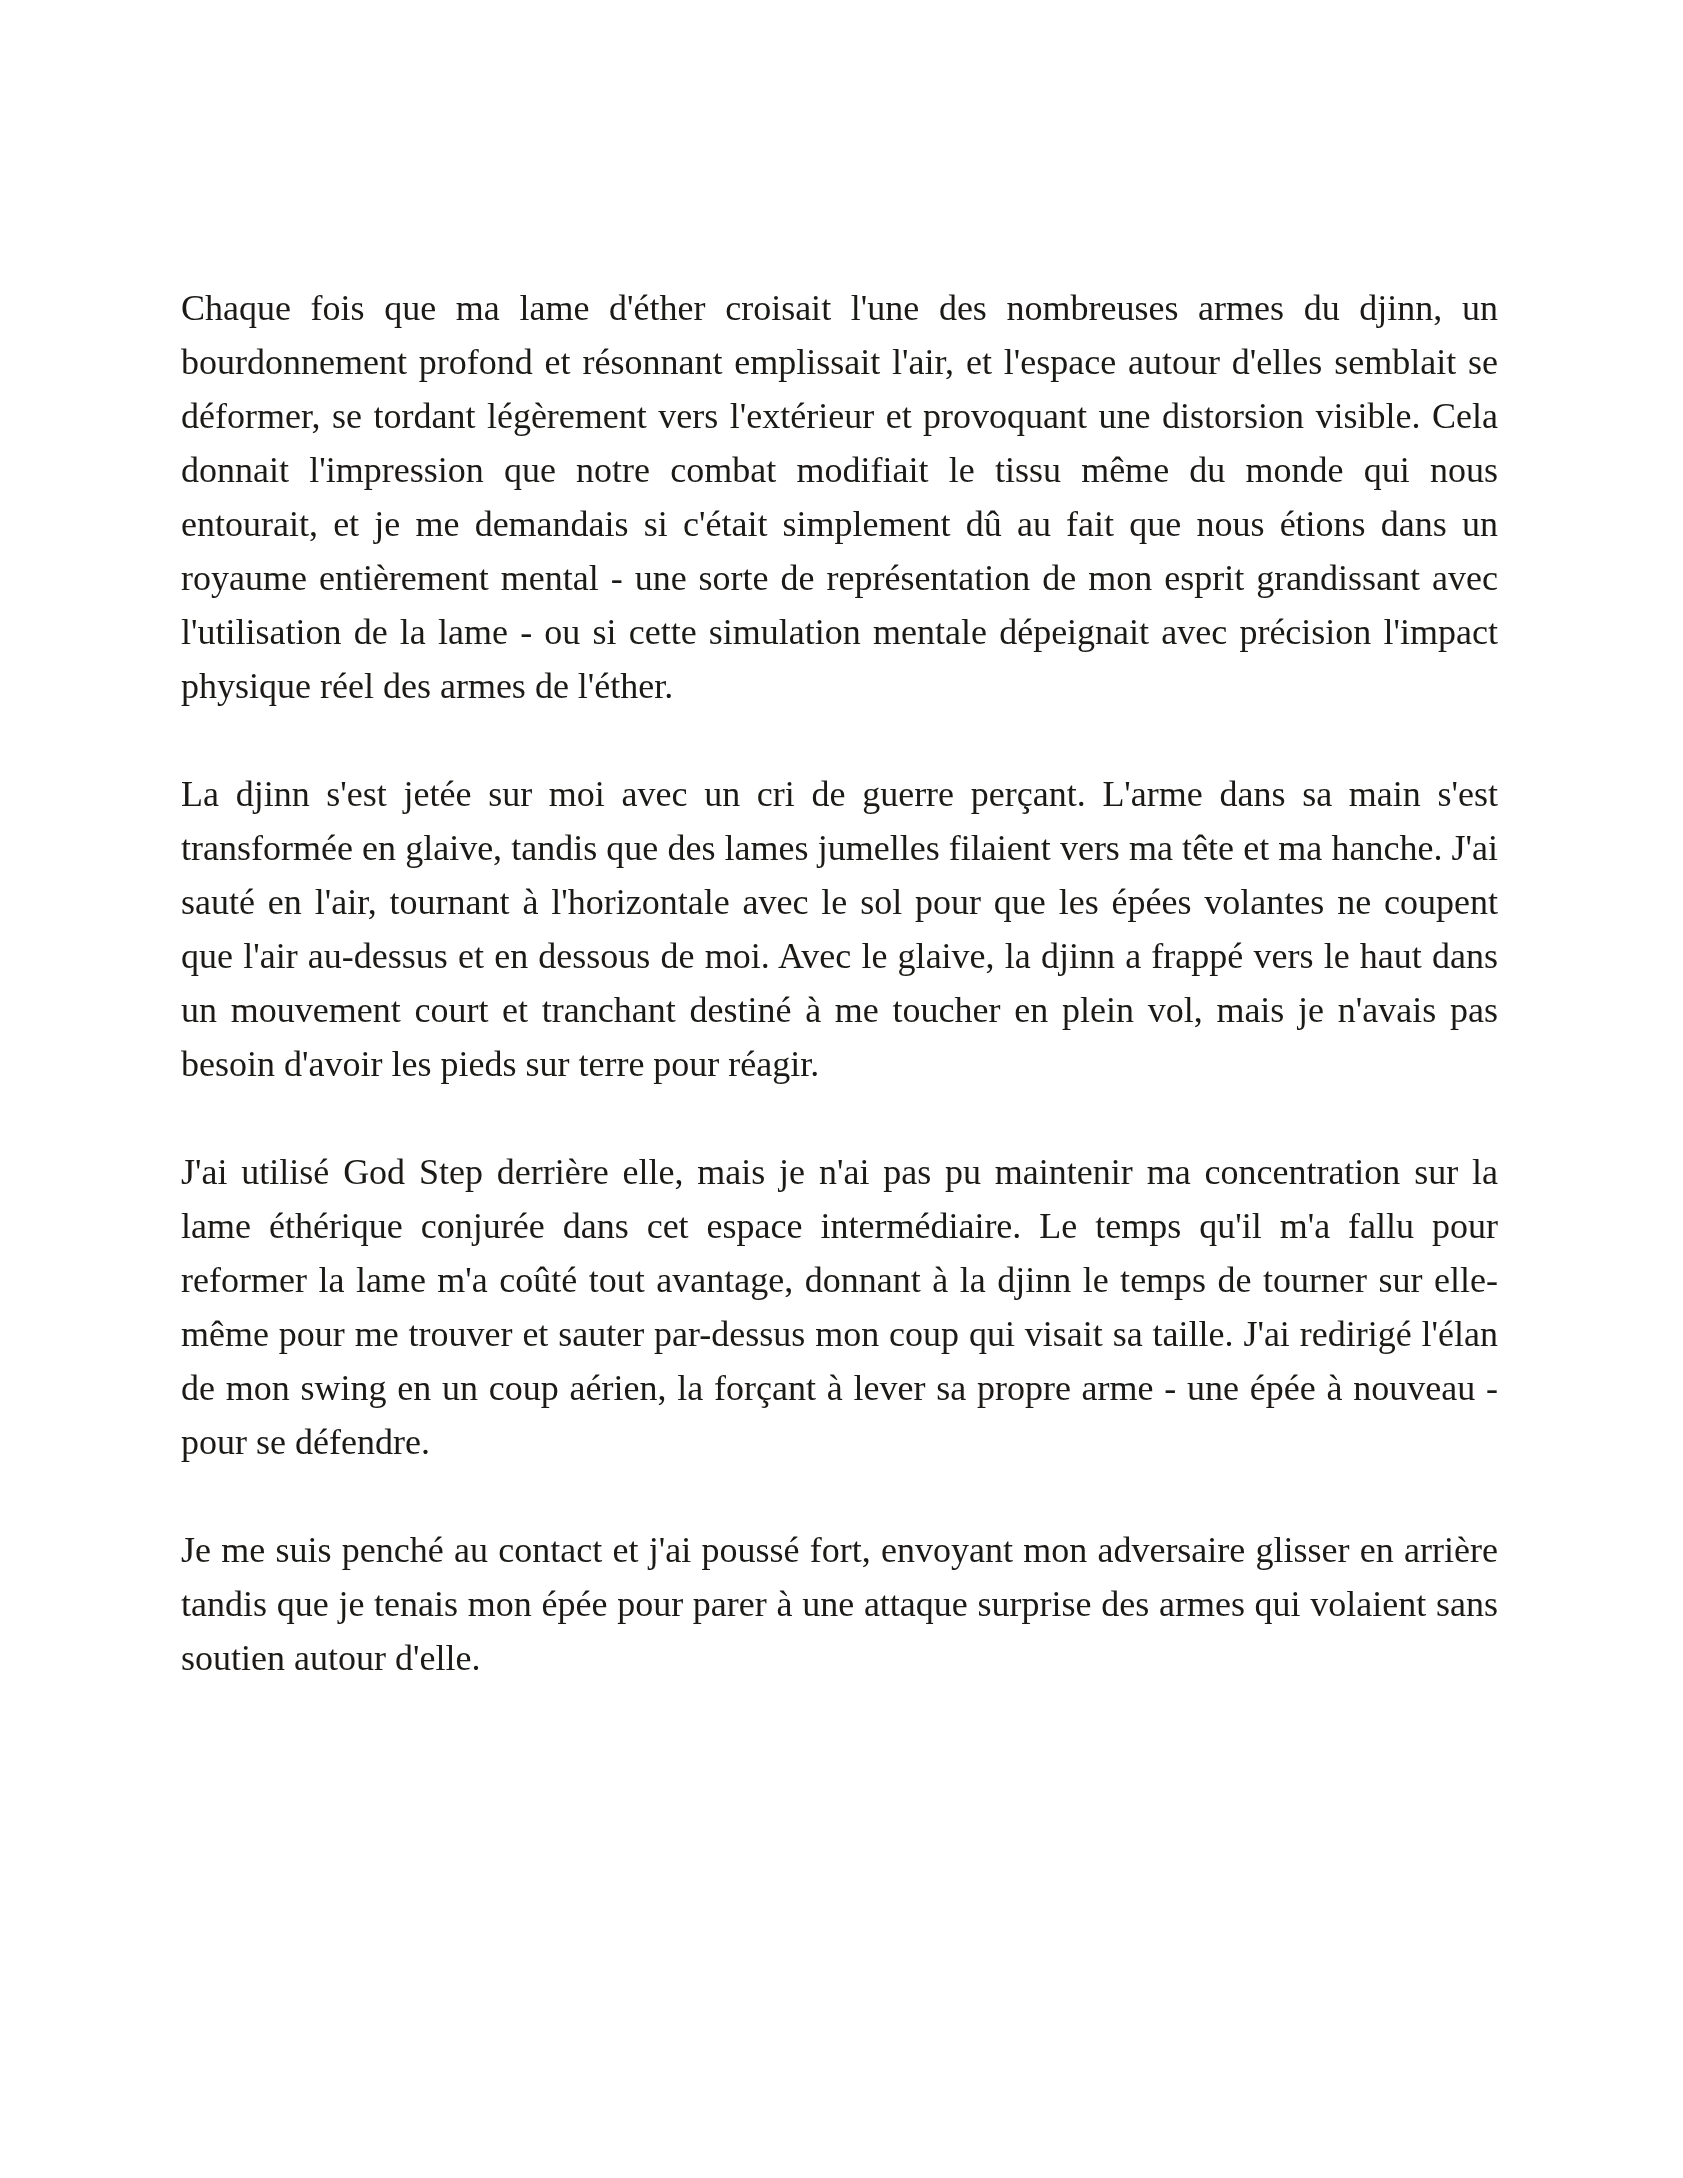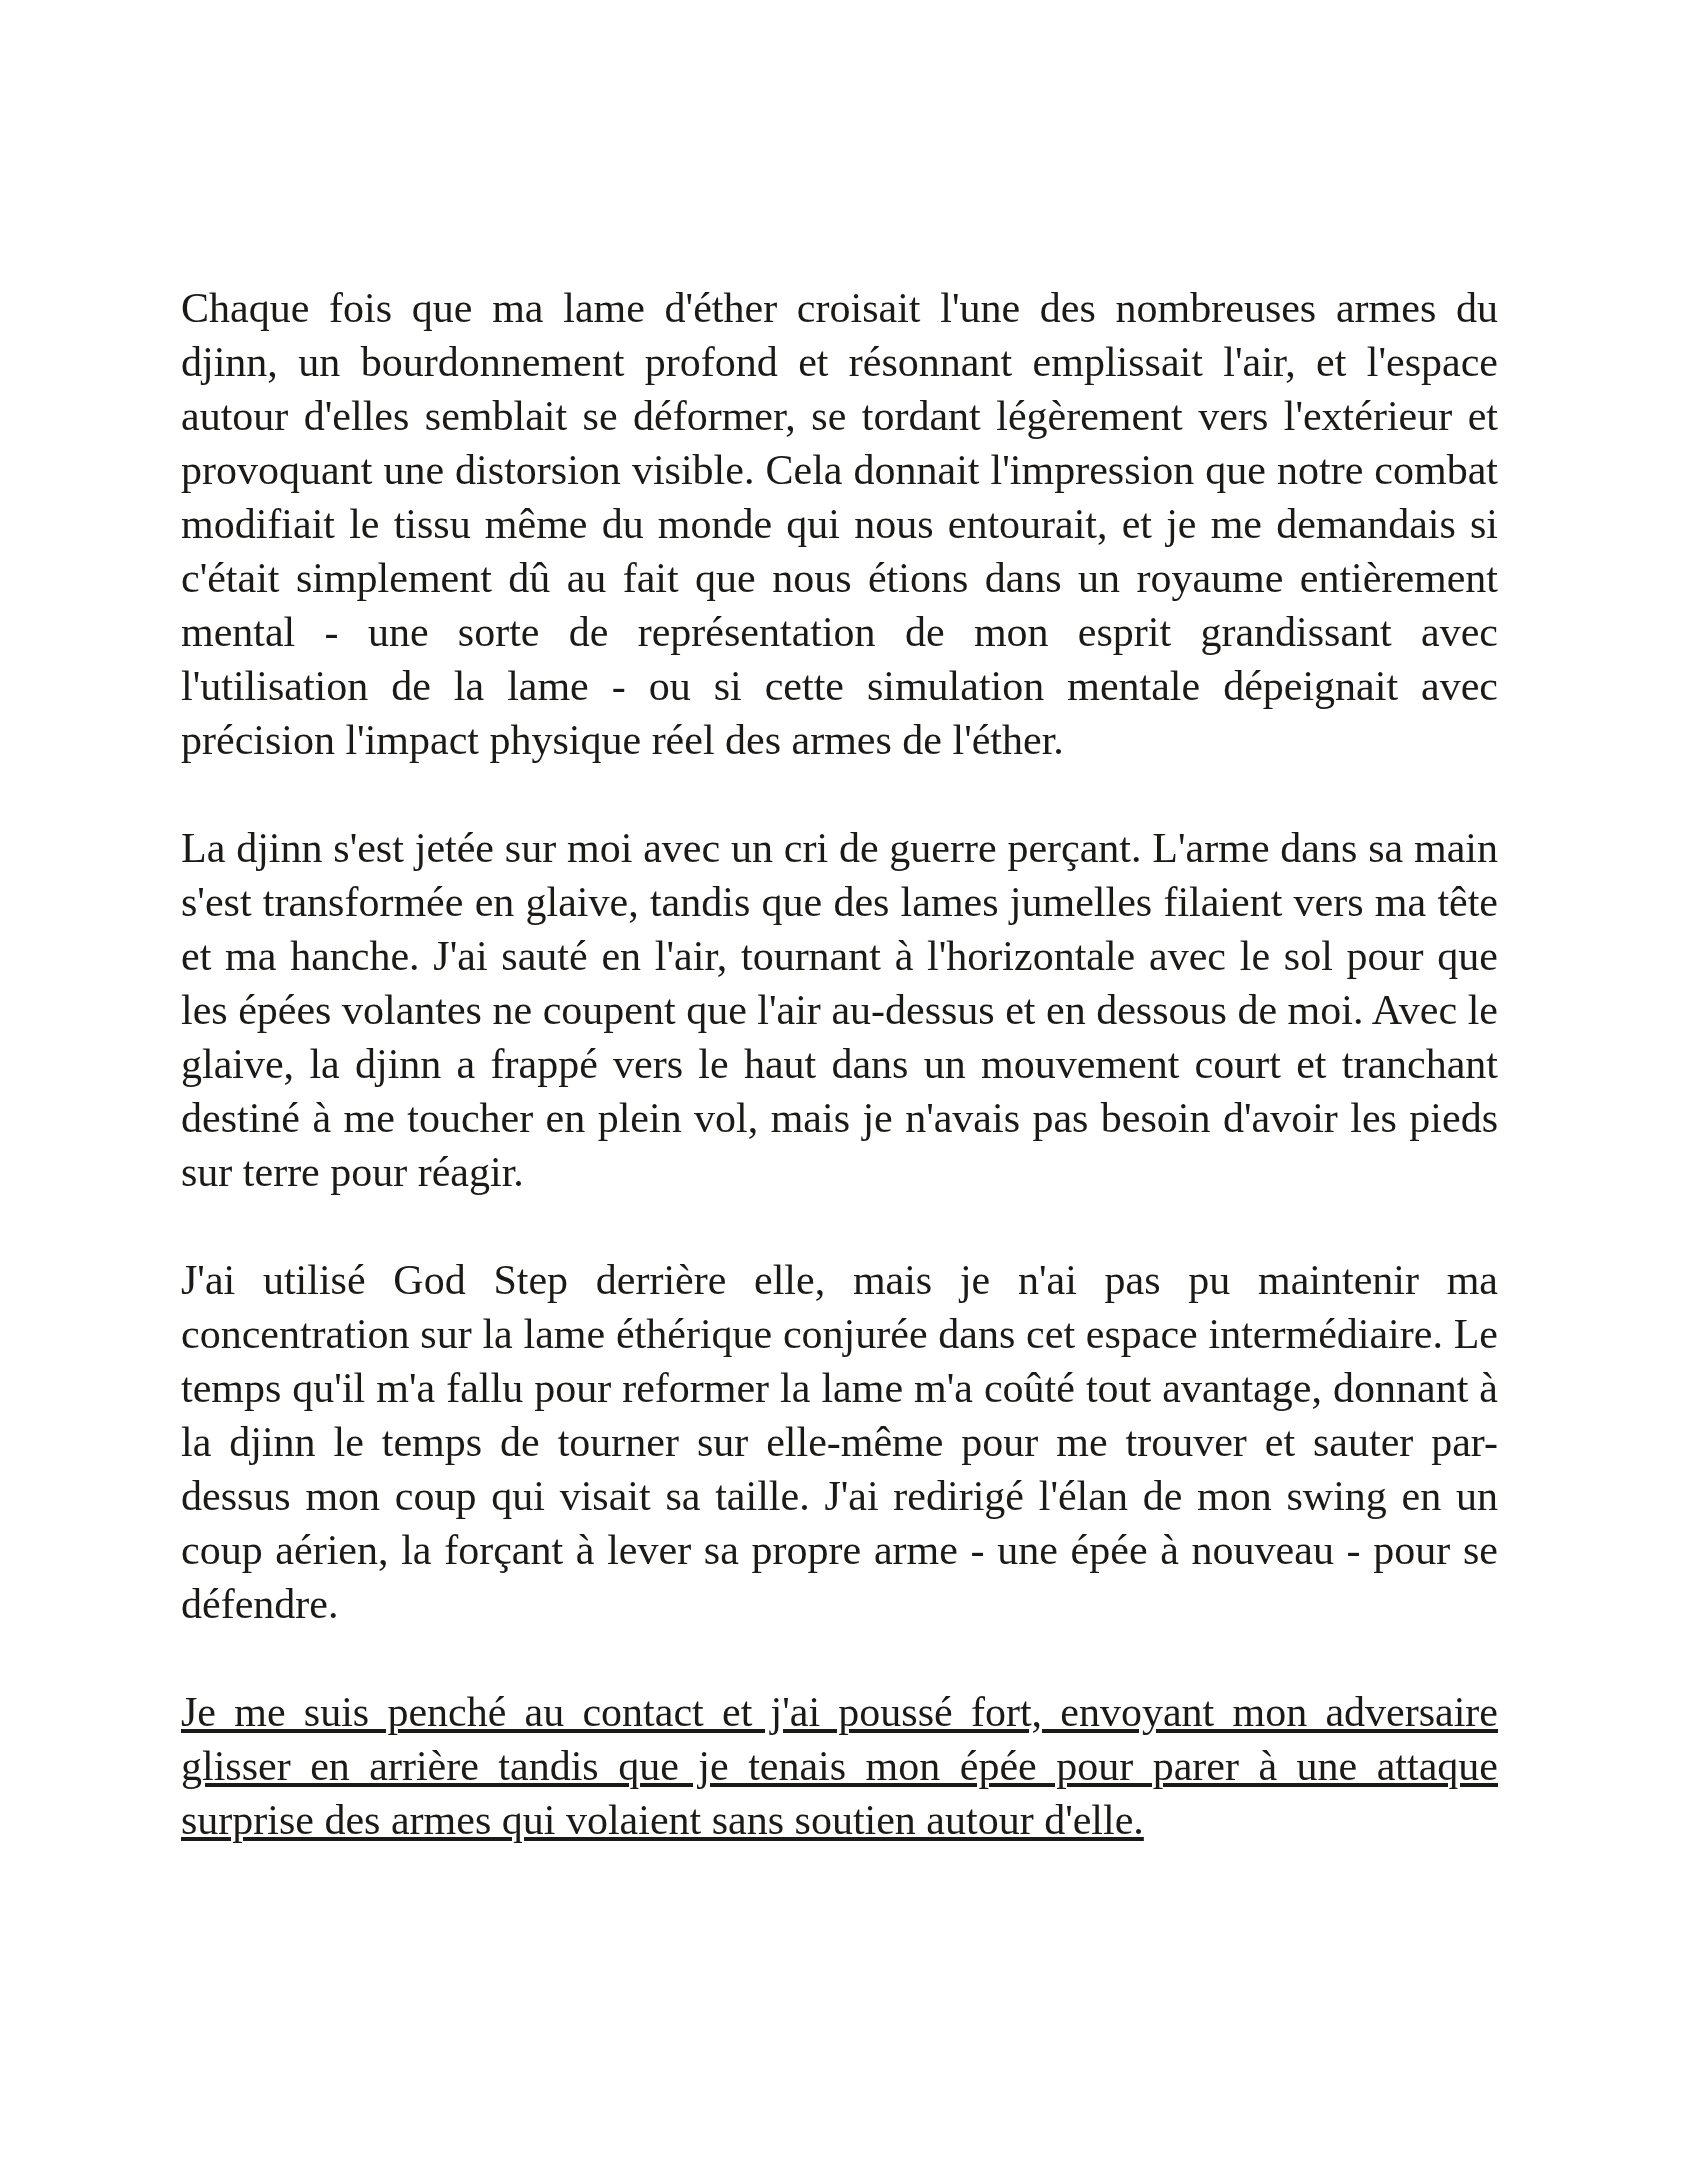--- a/index.html
+++ b/index.html
@@ -12,33 +12,32 @@
       height: 2178px;
       position: relative;
       overflow: hidden;
     }
     .page {
       position: absolute;
       left: 181px;
       top: 281px;
       width: 1317px;
       font-family: "Liberation Serif", "DejaVu Serif", serif;
-      font-size: 42px;
+      font-size: 36px;
       line-height: 54px;
       color: #1c1a17;
     }
     .para {
       margin: 0 0 54px 0;
       text-align: justify;
       text-align-last: left;
       hyphens: none;
     }
     .para:last-child {
       margin-bottom: 0;
-      text-decoration: underline;
     }
   </style>
 </head>
 <body>
 
 <div class="page">
   <p class="para">Chaque fois que ma lame d'éther croisait l'une des nombreuses armes du djinn, un bourdonnement profond et résonnant emplissait l'air, et l'espace autour d'elles semblait se déformer, se tordant légèrement vers l'extérieur et provoquant une distorsion visible. Cela donnait l'impression que notre combat modifiait le tissu même du monde qui nous entourait, et je me demandais si c'était simplement dû au fait que nous étions dans un royaume entièrement mental - une sorte de représentation de mon esprit grandissant avec l'utilisation de la lame - ou si cette simulation mentale dépeignait avec précision l'impact physique réel des armes de l'éther.</p>
   <p class="para">La djinn s'est jetée sur moi avec un cri de guerre perçant. L'arme dans sa main s'est transformée en glaive, tandis que des lames jumelles filaient vers ma tête et ma hanche. J'ai sauté en l'air, tournant à l'horizontale avec le sol pour que les épées volantes ne coupent que l'air au-dessus et en dessous de moi. Avec le glaive, la djinn a frappé vers le haut dans un mouvement court et tranchant destiné à me toucher en plein vol, mais je n'avais pas besoin d'avoir les pieds sur terre pour réagir.</p>
   <p class="para">J'ai utilisé God Step derrière elle, mais je n'ai pas pu maintenir ma concentration sur la lame éthérique conjurée dans cet espace intermédiaire. Le temps qu'il m'a fallu pour reformer la lame m'a coûté tout avantage, donnant à la djinn le temps de tourner sur elle-même pour me trouver et sauter par-dessus mon coup qui visait sa taille. J'ai redirigé l'élan de mon swing en un coup aérien, la forçant à lever sa propre arme - une épée à nouveau - pour se défendre.</p>
   <p class="para">Je me suis penché au contact et j'ai poussé fort, envoyant mon adversaire glisser en arrière tandis que je tenais mon épée pour parer à une attaque surprise des armes qui volaient sans soutien autour d'elle.</p>

